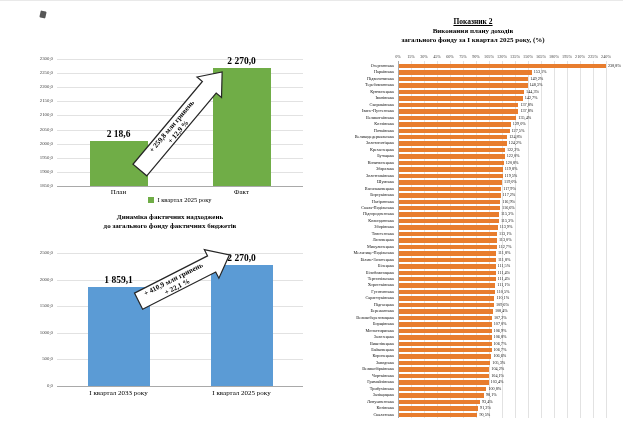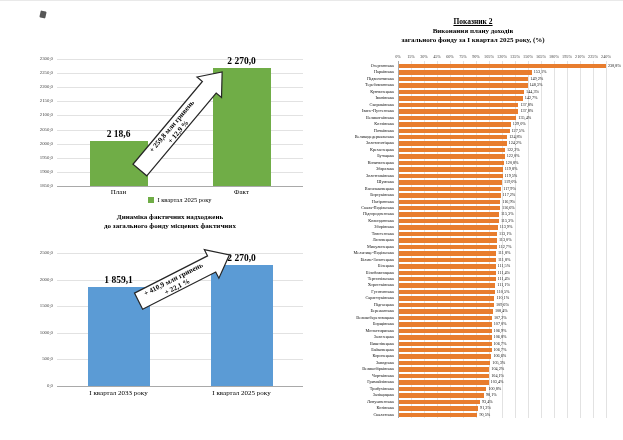--- a/index.html
+++ b/index.html
@@ -41,21 +41,21 @@
 
 
   <div class="abs" id="plot1"></div>
 
   <div class="legend">
     <span class="sw" style="background: rgb(112, 173, 71);"></span><span>І квартал 2025 року</span>
   </div>
 
   <div class="ctitle" style="left:30px;top:212px;width:280px;">
     <div class="s">Динаміка фактичних надходжень</div>
-    <div class="s">до загального фонду місцевих фактичних</div>
+    <div class="s">до загального фонду фактичних бюджетів</div>
   </div>
 
   <div class="abs" id="plot2"></div>
 
   <div class="ctitle" style="left:330px;top:16px;width:286px;">
     <div class="h">Показник 2</div>
     <div class="s">Виконання плану доходів</div>
     <div class="s">загального фонду за І квартал 2025 року, (%)</div>
   </div>
 

